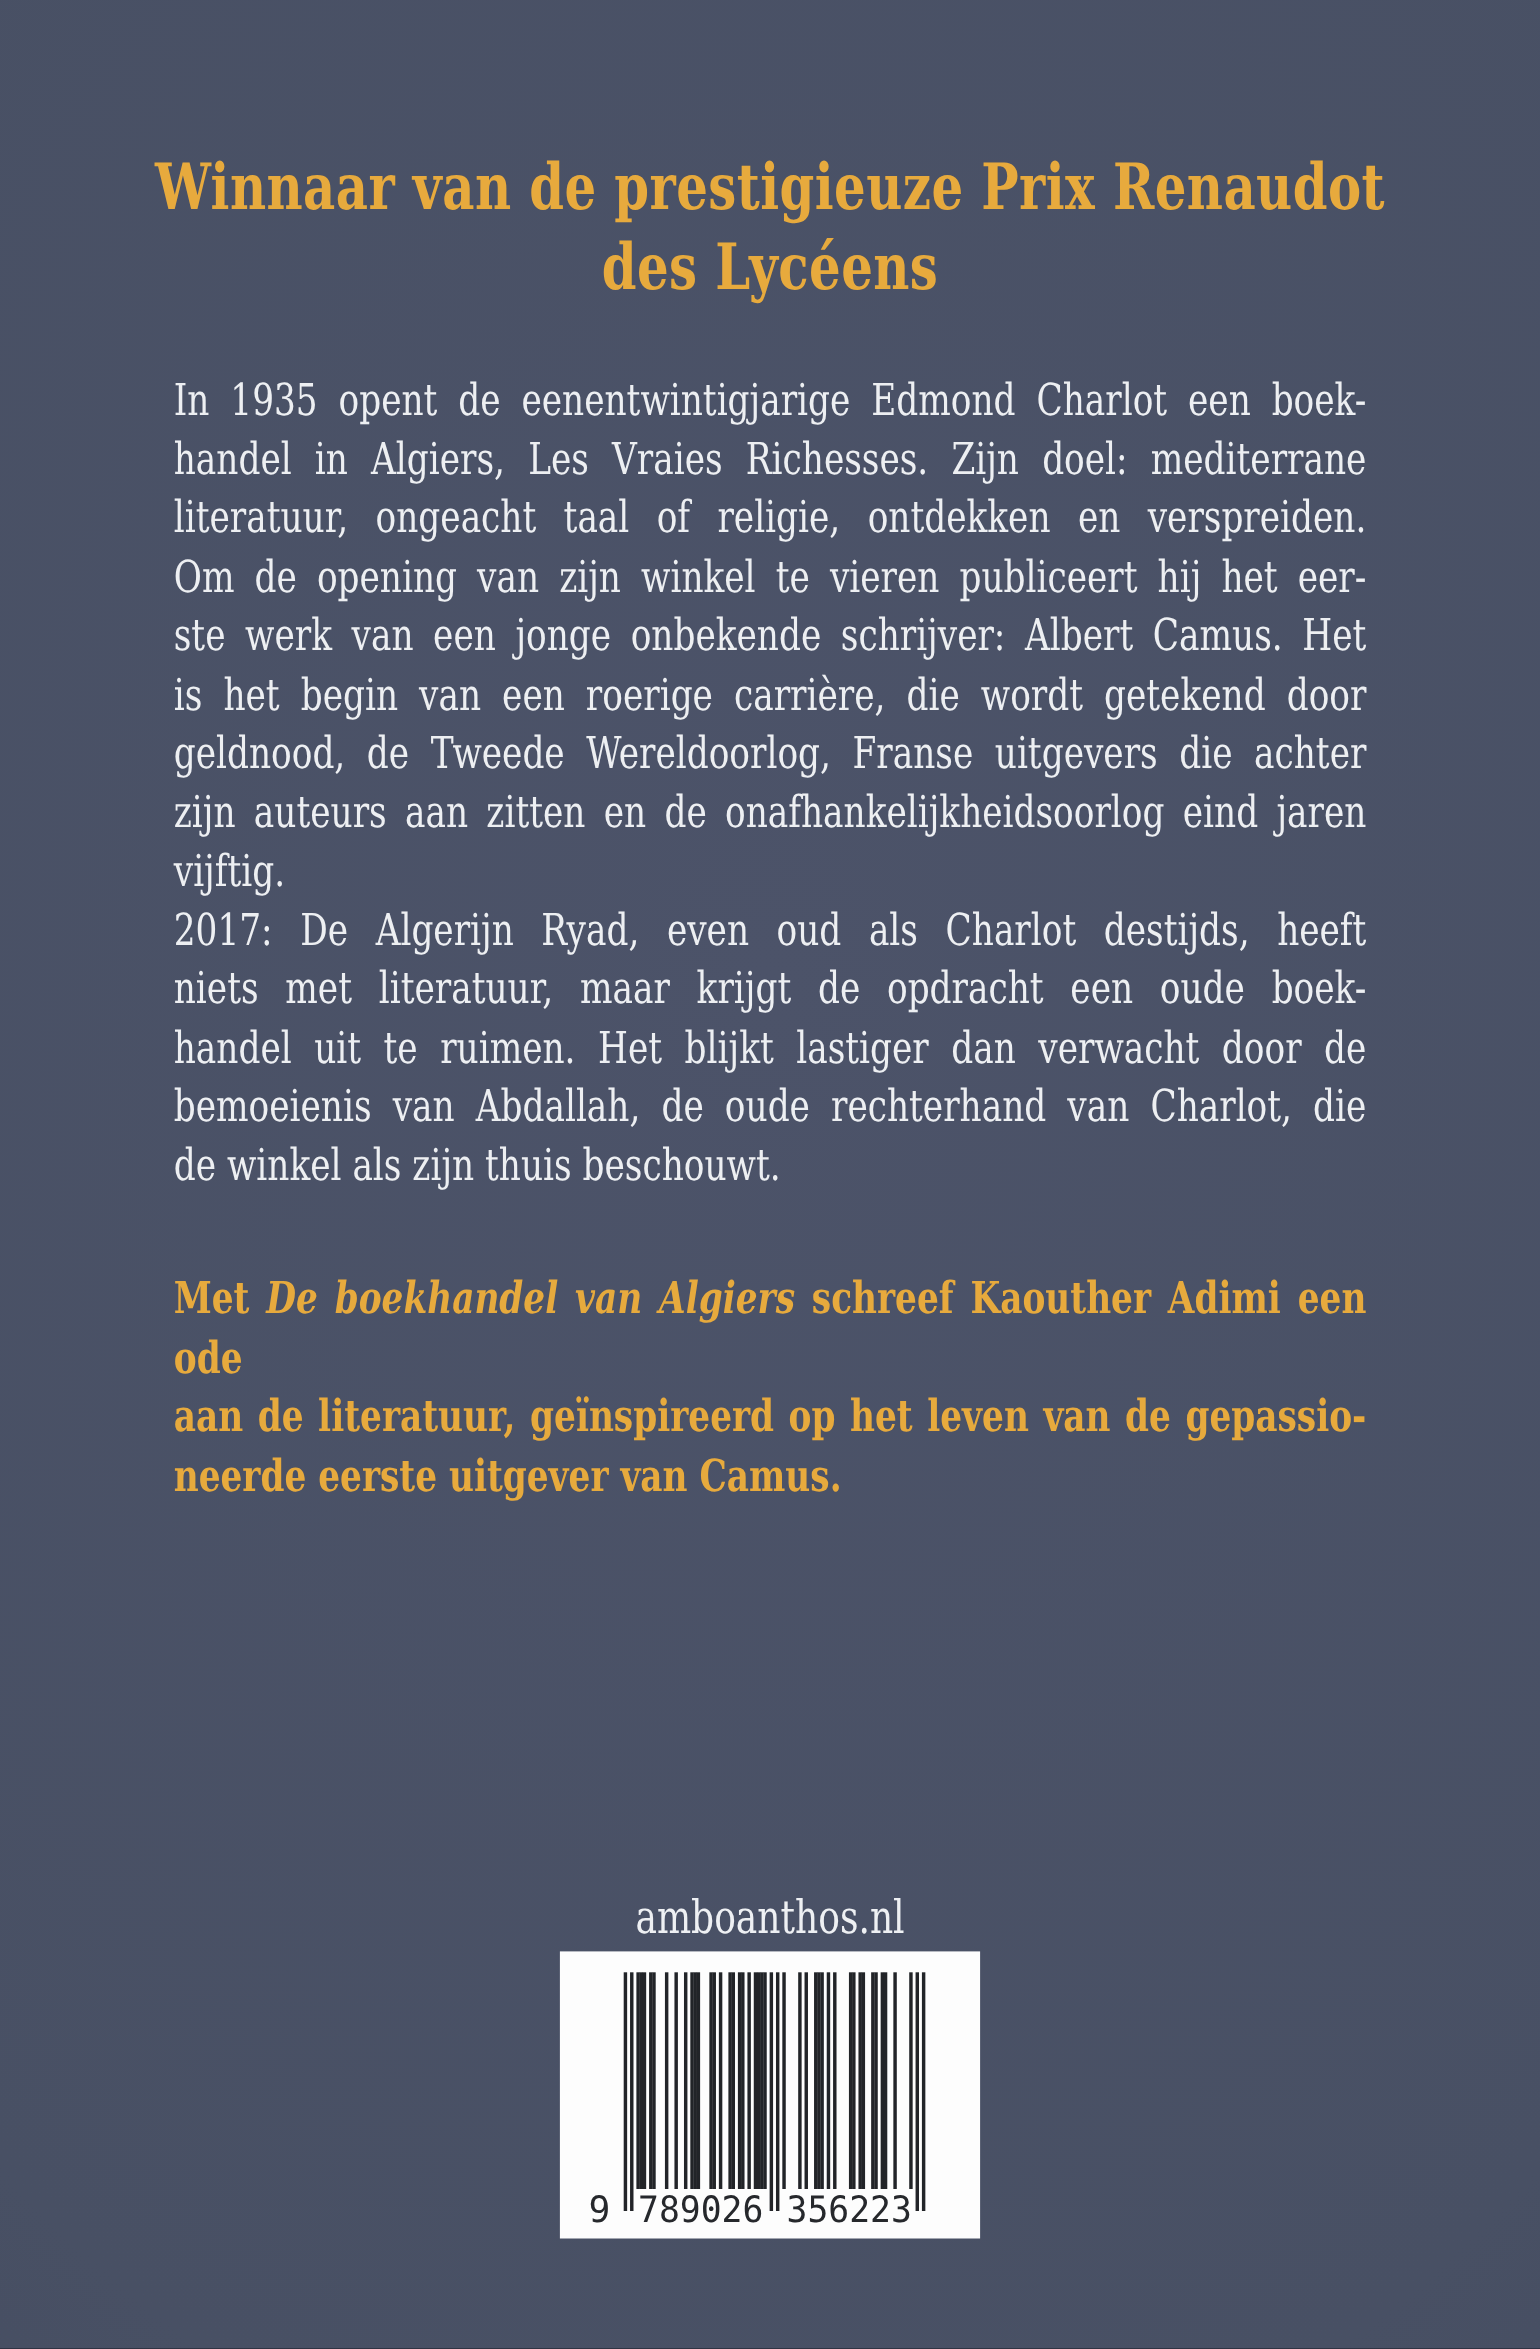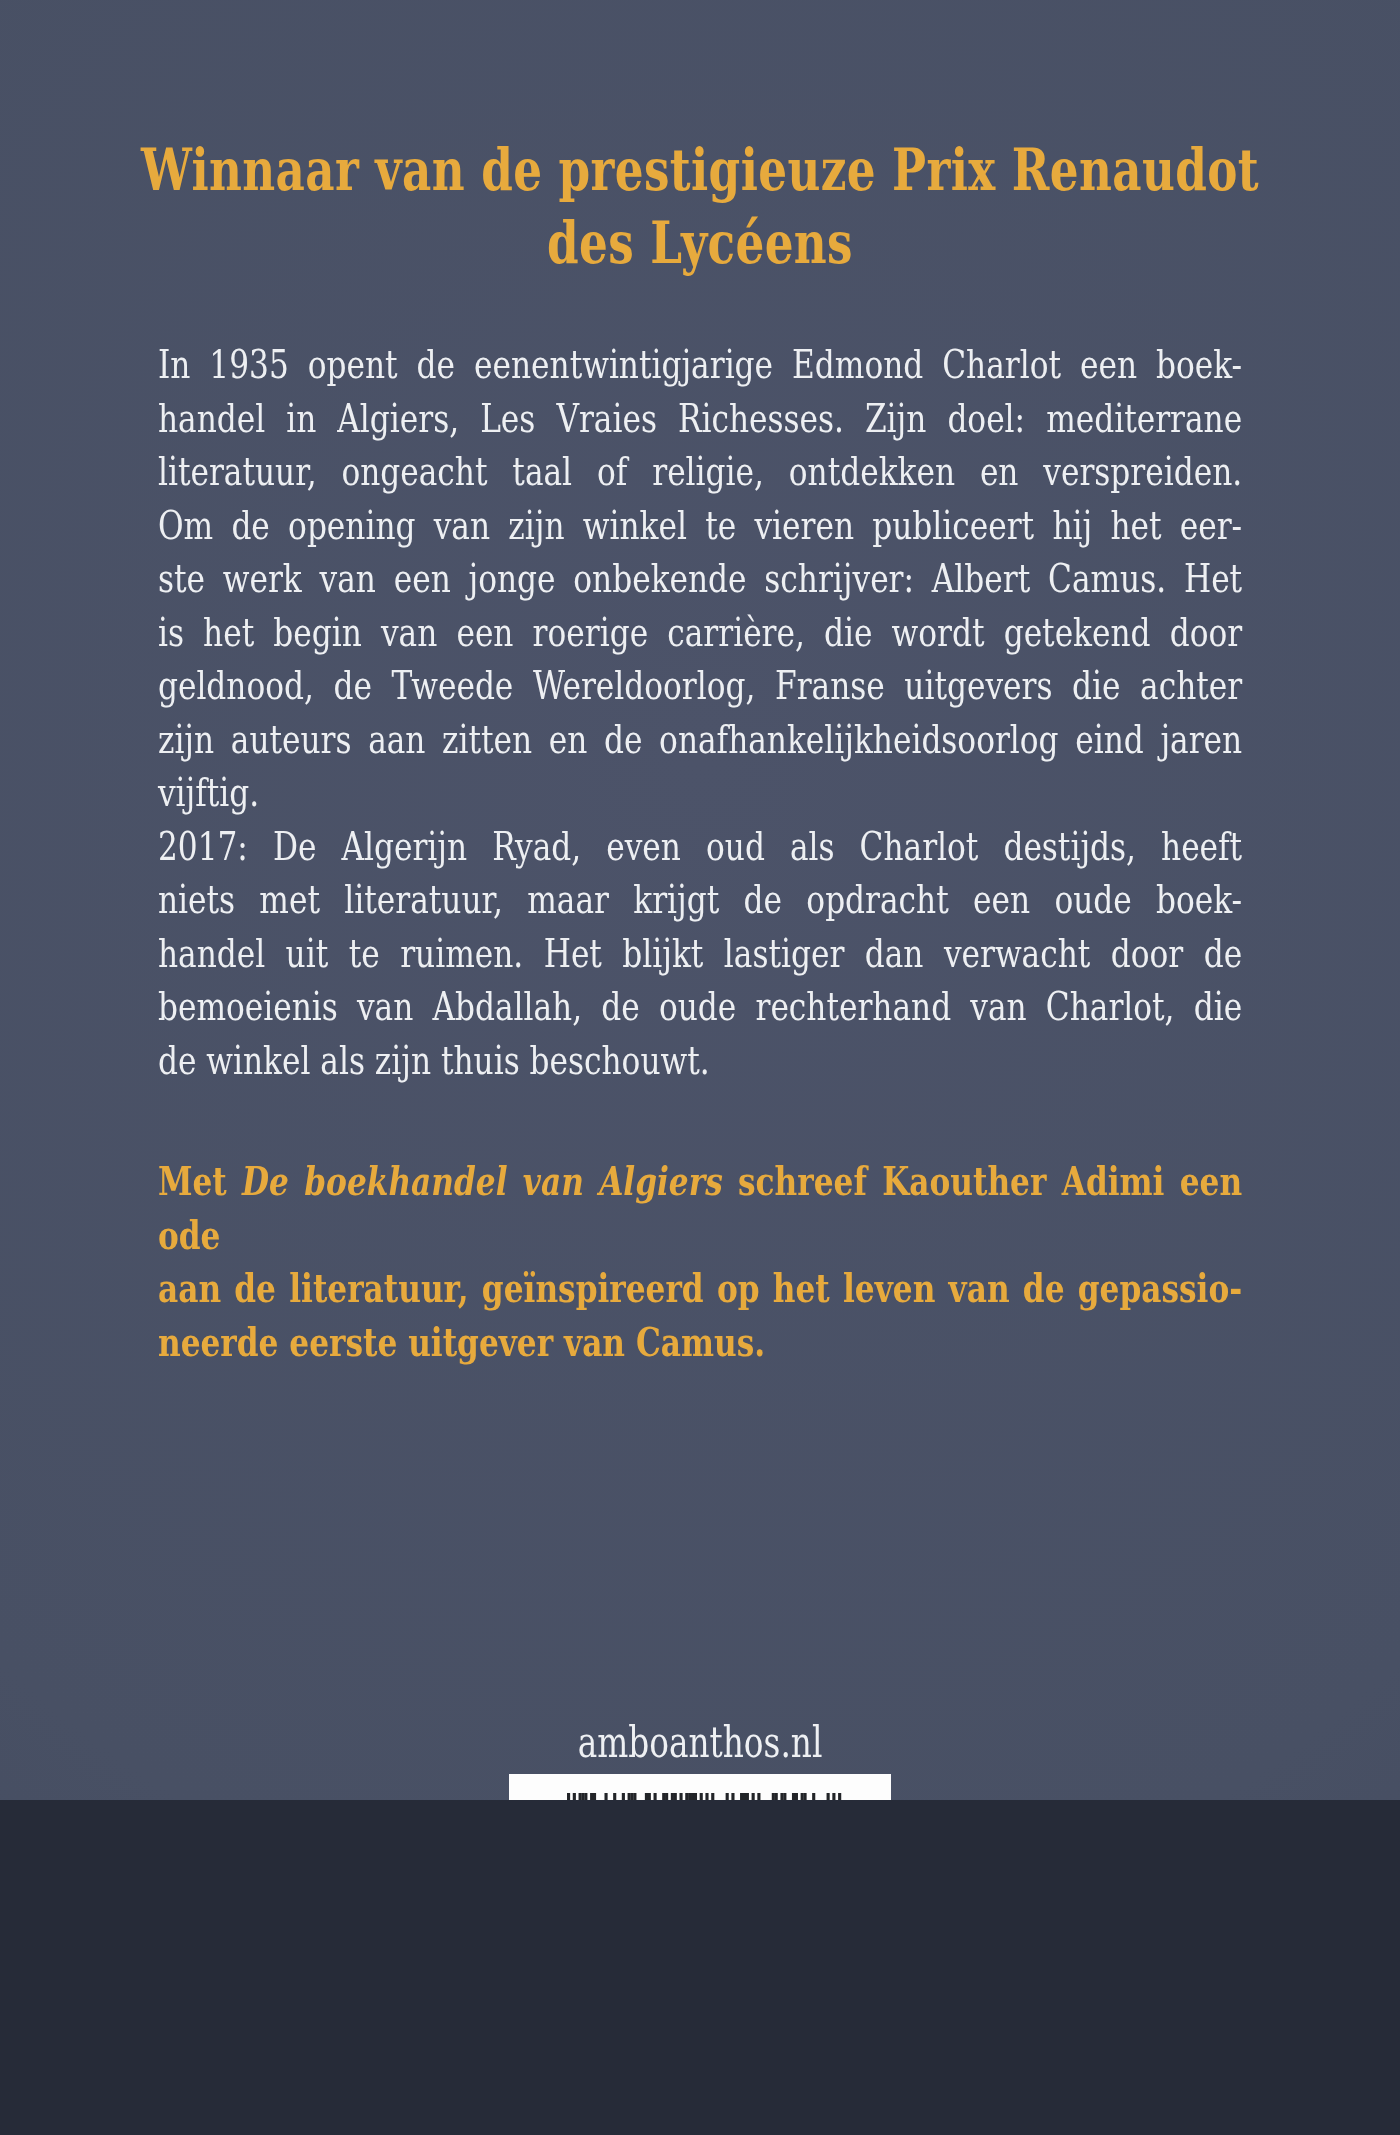--- a/index.html
+++ b/index.html
@@ -1,18 +1,18 @@
 <!DOCTYPE html>
 <html><head>
 <meta charset="utf-8">
 <style>
   html,body{margin:0;padding:0;background:#262b38;}
   .cover{
     position:relative;
-    width:1400px;height:1800px;
+    width:1400px;height:2135px;
     margin:0 auto;
     overflow:hidden;
     background:radial-gradient(140% 120% at 50% 42%, #4c5369 0%, #485064 55%, #3f465a 100%);
     font-family:"DejaVu Serif", serif;
   }
   
   .text-layer{
     position:absolute;top:0;left:0;
     width:1795px;
     transform:scaleX(0.78);

